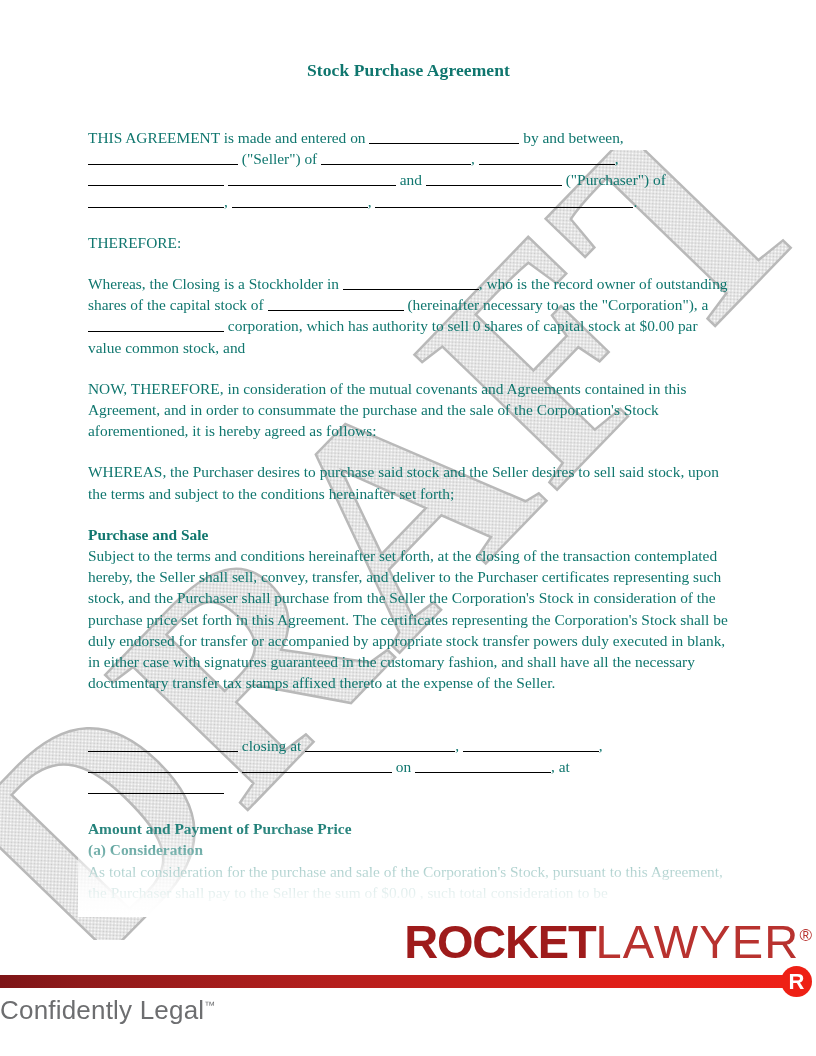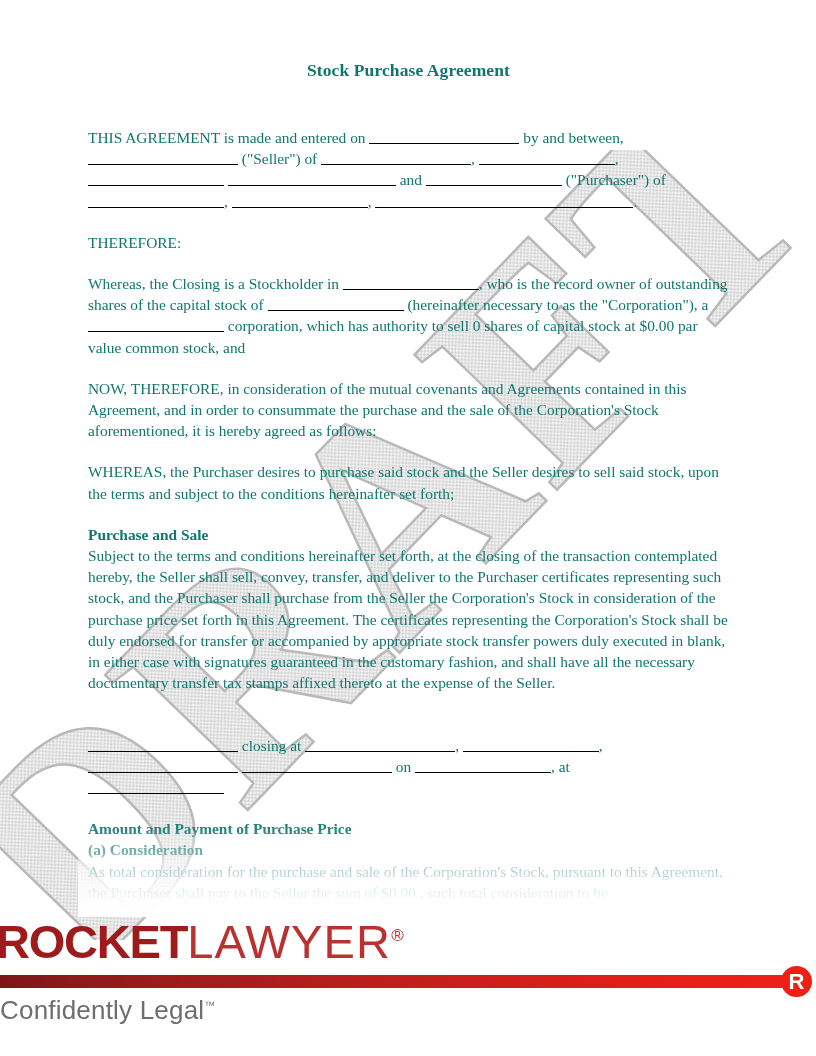--- a/index.html
+++ b/index.html
@@ -95,21 +95,21 @@
     pointer-events: none;
     z-index: 2;
   }
 
   
   #brand {
     position: absolute;
     left: 0; top: 908px;
     width: 816px;
     z-index: 6;
-    text-align: left;
+    text-align: right;
   }
   .rl-logo {
     font-family: "Liberation Sans", "DejaVu Sans", sans-serif;
     font-size: 47px;
     line-height: 56px;
     letter-spacing: -1px;
     white-space: nowrap;
     display: inline-block;
     position: relative;
     left: -4px;

